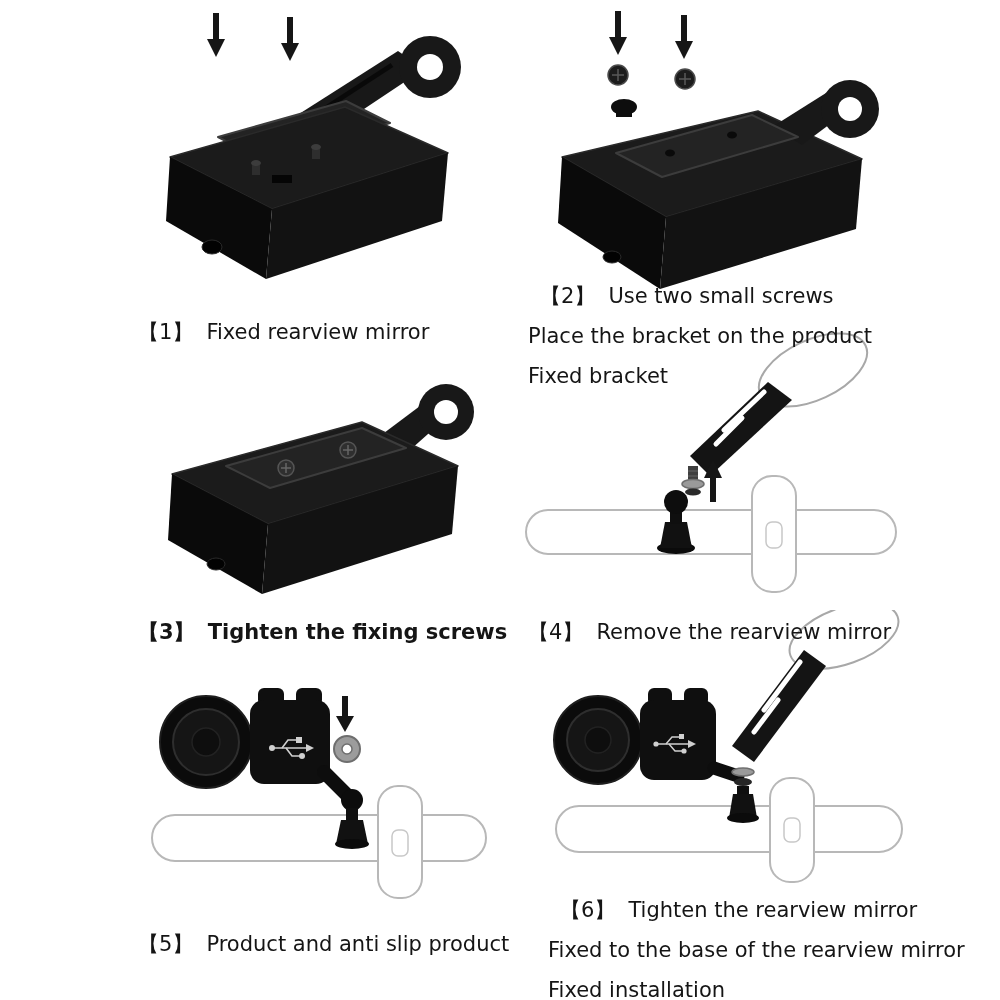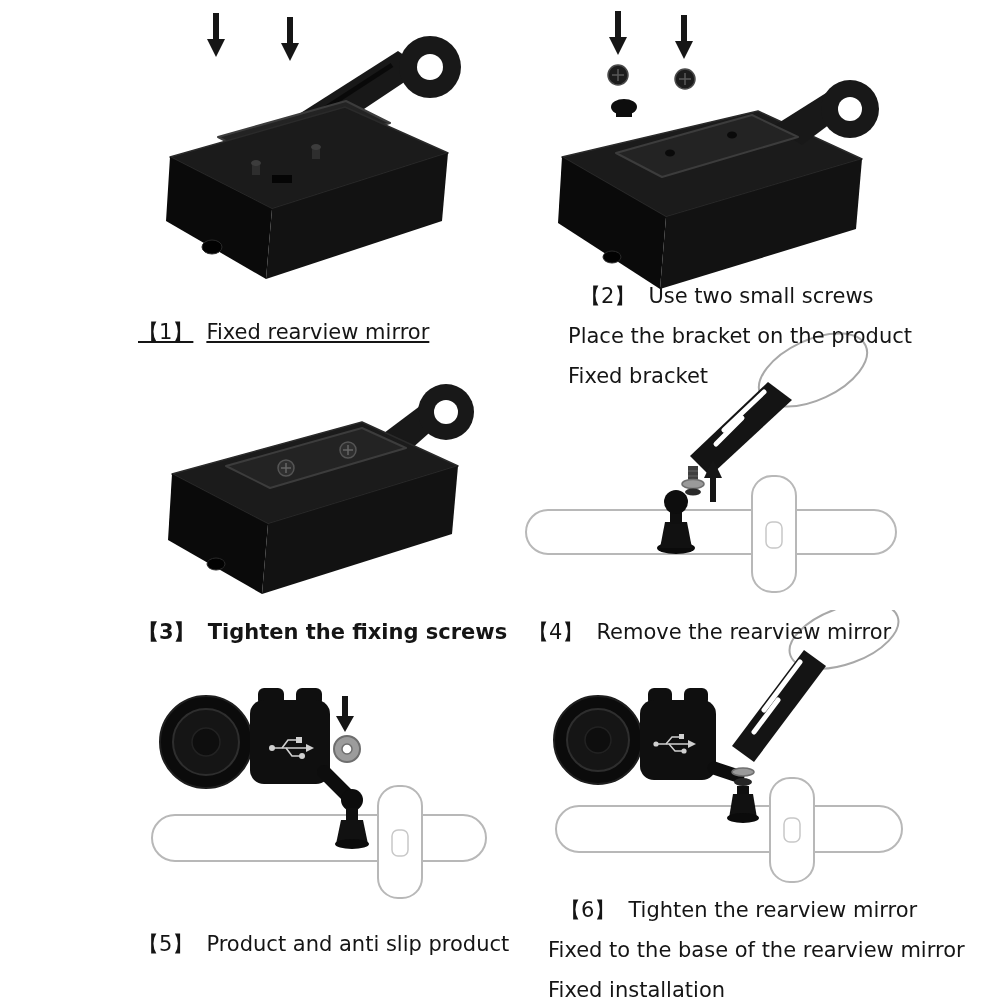--- a/index.html
+++ b/index.html
@@ -237,27 +237,27 @@
         <line x1="172" y1="158" x2="196" y2="166" stroke="#0d0d0d" stroke-width="13" stroke-linecap="round"></line>
         <ellipse cx="201" cy="162" rx="11" ry="4" fill="#9a9a9a" stroke="#6f6f6f" stroke-width="1.5"></ellipse>
         <ellipse cx="201" cy="172" rx="9" ry="4" fill="#262626"></ellipse>
         <rect x="195" y="176" width="12" height="12" fill="#0f0f0f"></rect>
         <polygon points="187,208 215,208 211,184 191,184" fill="#111111"></polygon>
         <ellipse cx="201" cy="208" rx="16" ry="5" fill="#0b0b0b"></ellipse>
       </g>
     </svg>
   </figure>
 
-  <div class="caption" style="left:138px; top:312px;text-decoration:underline;">
+  <div class="caption" style="left:138px; top:312px;">
     <div class="cap-line">
       <span class="num">【1】</span><span>Fixed rearview mirror</span>
     </div>
   </div>
 
-  <div class="caption" style="left:528px; top:276px;margin-left:40px;">
+  <div class="caption" style="left:528px; top:276px;">
     <div class="cap-line indent">
       <span class="num">【2】</span><span>Use two small screws</span>
     </div>
     <div class="cap-line">Place the bracket on the product</div>
     <div class="cap-line">Fixed bracket</div>
   </div>
 
   <div class="caption" style="left:138px; top:612px;font-weight:bold;">
     <div class="cap-line">
       <span class="num">【3】</span><span>Tighten the fixing screws</span>

